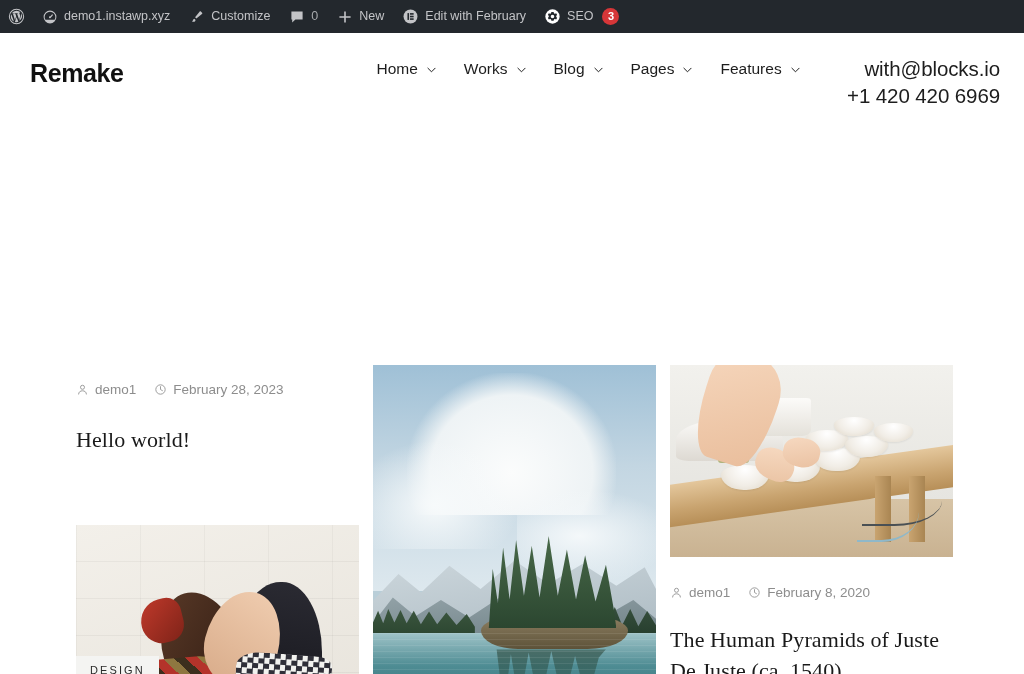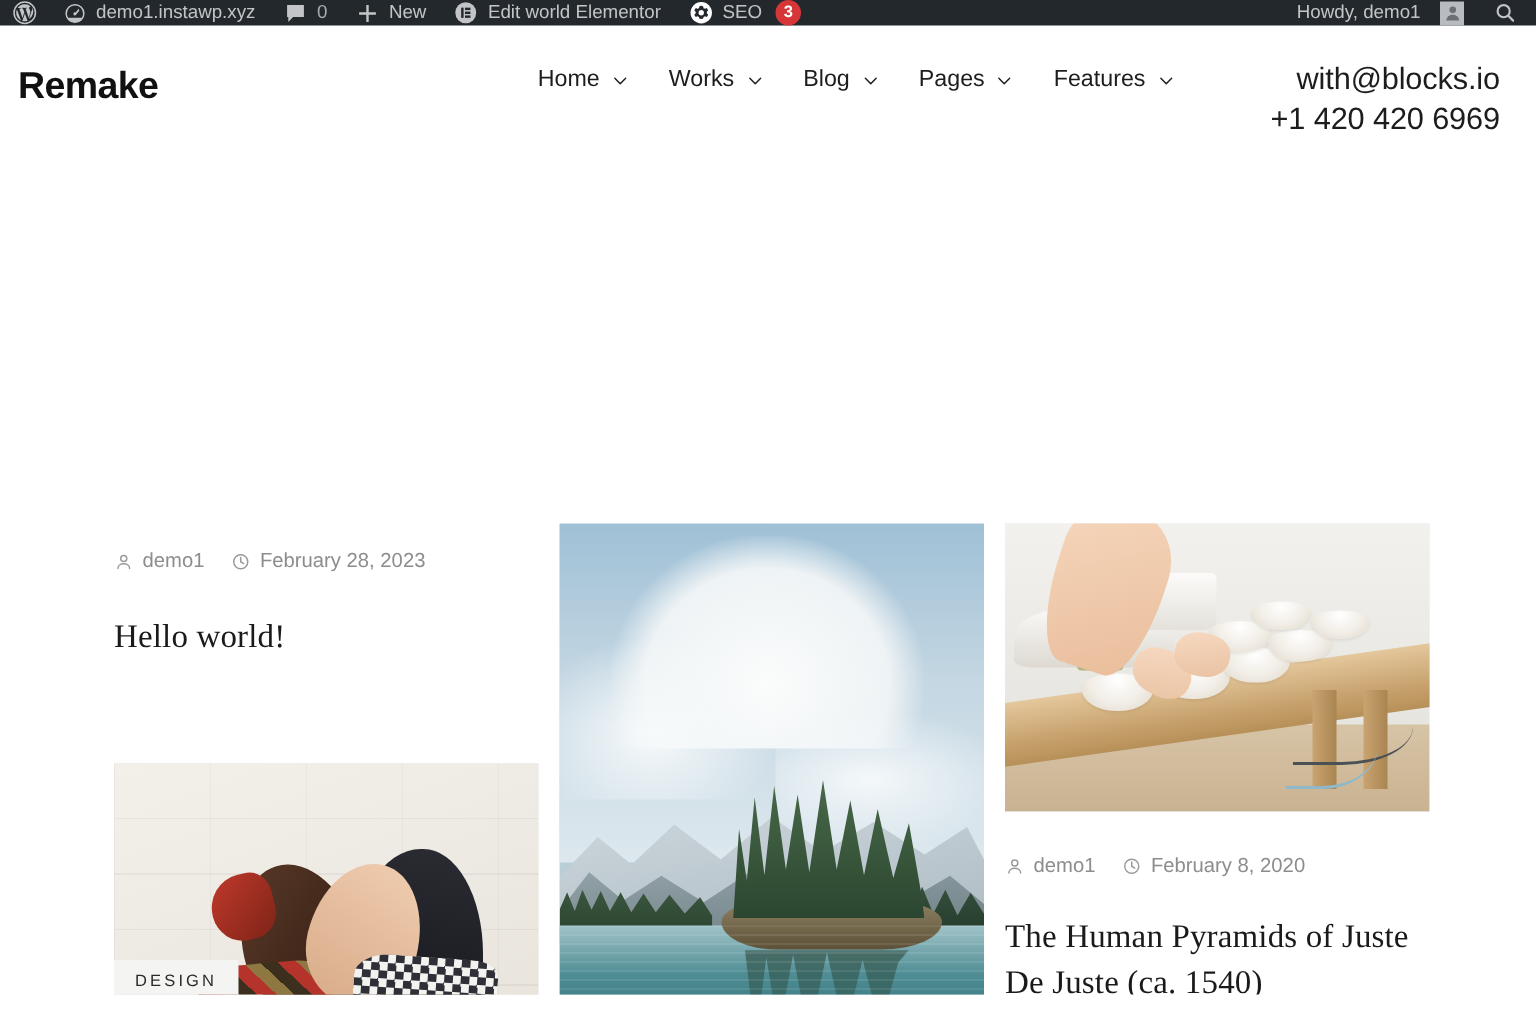--- a/index.html
+++ b/index.html
@@ -8,21 +8,21 @@
   html, body {
     width: 1024px;
     height: 674px;
     overflow: hidden;
     background: #ffffff;
     font-family: "Liberation Sans", sans-serif;
   }
 
   
   .adminbar {
-    height: 17px;
+    height: 33px;
     background: #23282d;
     color: #c3c4c7;
     display: flex;
     align-items: center;
     font-size: 12.5px;
     line-height: 1;
     position: relative;
     z-index: 50;
   }
   .ab-group { display: flex; align-items: center; }
@@ -72,21 +72,21 @@
     flex: none;
   }
   .ab-avatar svg { display: block; }
   .ab-search { padding: 0 12px 0 10px; }
 
   
   .site-header {
     height: 92px;
     display: flex;
     align-items: flex-start;
-    padding: 0 24px 0 12px;
+    padding: 0 24px 0 30px;
     background: #fff;
     position: relative;
   }
   .logo {
     font-size: 25px;
     font-weight: 700;
     color: #111;
     letter-spacing: -0.4px;
     margin-top: 26px;
     margin-left: 0;
@@ -155,21 +155,21 @@
     background: #e9e9e9;
   }
   .post-meta {
     display: flex;
     align-items: center;
     gap: 8px;
     color: #8d8d8d;
     font-size: 13.5px;
     line-height: 1;
   }
-  .meta-chunk { display: flex; align-items: flex-end; gap: 6px; }
+  .meta-chunk { display: flex; align-items: flex-start; gap: 6px; }
   .meta-chunk + .meta-chunk { margin-left: 10px; }
   .meta-ico {
     width: 13px;
     height: 13px;
     display: inline-flex;
     align-items: center;
     justify-content: center;
     color: #9a9a9a;
   }
   .meta-ico svg { display: block; }
@@ -425,20 +425,28 @@
 
     <div class="ab-item">
       <span class="ab-icon">
         <svg width="16" height="16" viewBox="0 0 20 20" fill="currentColor">
           <path d="M10 2a8 8 0 100 16 8 8 0 000-16zm0 1.3a6.7 6.7 0 016.7 6.7c0 1.3-.4 2.5-1 3.5H4.3a6.6 6.6 0 01-1-3.5A6.7 6.7 0 0110 3.3zm2.9 2.8l-2.3 3c-.2-.1-.4-.1-.6-.1a1.3 1.3 0 101.2 1.7l2.4-3-.7-1.6z"></path>
         </svg>
       </span>
       <span>demo1.instawp.xyz</span>
     </div>
 
+    <div class="ab-item">
+      <span class="ab-icon">
+        <svg width="16" height="16" viewBox="0 0 20 20" fill="currentColor">
+          <path d="M14.8 3.2c-.5-.5-1.2-.4-1.6.1l-5.6 7 1.6 1.6 7-5.6c.5-.4.6-1.1.1-1.6l-1.5-1.5zM6.6 12.2c-.7.2-1.3.7-1.6 1.4-.3.8-.6 1.5-1.3 2 .9.4 2 .5 2.9.2 1.1-.4 1.7-1.5 1.5-2.5l-1.5-1.1z"></path>
+        </svg>
+      </span>
+      <span>Customize</span>
+    </div>
 
     <div class="ab-item">
       <span class="ab-icon">
         <svg width="16" height="16" viewBox="0 0 20 20" fill="currentColor">
           <path d="M3 3h14v10H8l-4 4v-4H3V3z"></path>
         </svg>
       </span>
       <span class="ab-count">0</span>
     </div>
 
@@ -454,56 +462,37 @@
     <div class="ab-item">
       <span class="ab-icon">
         <svg width="17" height="17" viewBox="0 0 20 20">
           <circle cx="10" cy="10" r="8.2" fill="#c3c4c7"></circle>
           <rect x="6.4" y="6" width="1.9" height="8" fill="#23282d"></rect>
           <rect x="9.4" y="6" width="4.3" height="1.9" fill="#23282d"></rect>
           <rect x="9.4" y="9.1" width="4.3" height="1.9" fill="#23282d"></rect>
           <rect x="9.4" y="12.1" width="4.3" height="1.9" fill="#23282d"></rect>
         </svg>
       </span>
-      <span>Edit world Elementor</span>
+      <span>Edit with February</span>
     </div>
 
     <div class="ab-item">
       <span class="ab-icon">
         <svg width="17" height="17" viewBox="0 0 20 20">
           <circle cx="10" cy="10" r="8.4" fill="#ffffff"></circle>
           <path d="M10 4.6c-.6 0-1.1.2-1.5.5l-.3 1.3-1.2.5-1.2-.6c-.6.5-1 1.2-1.2 2l1 .9v1.3l-1 .9c.2.8.6 1.5 1.2 2l1.2-.6 1.2.5.3 1.3c.4.2.9.4 1.5.4s1.1-.2 1.5-.4l.3-1.3 1.2-.5 1.2.6c.6-.5 1-1.2 1.2-2l-1-.9V9.2l1-.9c-.2-.8-.6-1.5-1.2-2l-1.2.6-1.2-.5-.3-1.3c-.4-.3-.9-.5-1.5-.5zm0 3.3a2.1 2.1 0 110 4.2 2.1 2.1 0 010-4.2z" fill="#23282d"></path>
         </svg>
       </span>
       <span>SEO</span>
       <span class="seo-badge">3</span>
     </div>
   </div>
 
   <div class="ab-spacer"></div>
 
-  <div class="ab-group">
-    <div class="ab-item">
-      <span>Howdy, demo1</span>
-      <span class="ab-avatar">
-        <svg width="13" height="13" viewBox="0 0 20 20" fill="#6b7075">
-          <circle cx="10" cy="7" r="3.4"></circle>
-          <path d="M3.4 18c0-3.6 3-6 6.6-6s6.6 2.4 6.6 6H3.4z"></path>
-        </svg>
-      </span>
-    </div>
-    <div class="ab-item ab-search">
-      <span class="ab-icon">
-        <svg width="15" height="15" viewBox="0 0 20 20" fill="none" stroke="currentColor" stroke-width="1.9">
-          <circle cx="8.6" cy="8.6" r="5.4"></circle>
-          <path d="M12.7 12.7L17 17" stroke-linecap="round"></path>
-        </svg>
-      </span>
-    </div>
-  </div>
 </div>
 
 <header class="site-header">
   <div class="logo">Remake</div>
 
   <nav class="main-nav">
     <div class="nav-item">
       <span class="label">Home</span>
       <span class="chev">
         <svg width="9" height="6" viewBox="0 0 10 6" fill="none" stroke="#1d1d1d" stroke-width="1.1">

